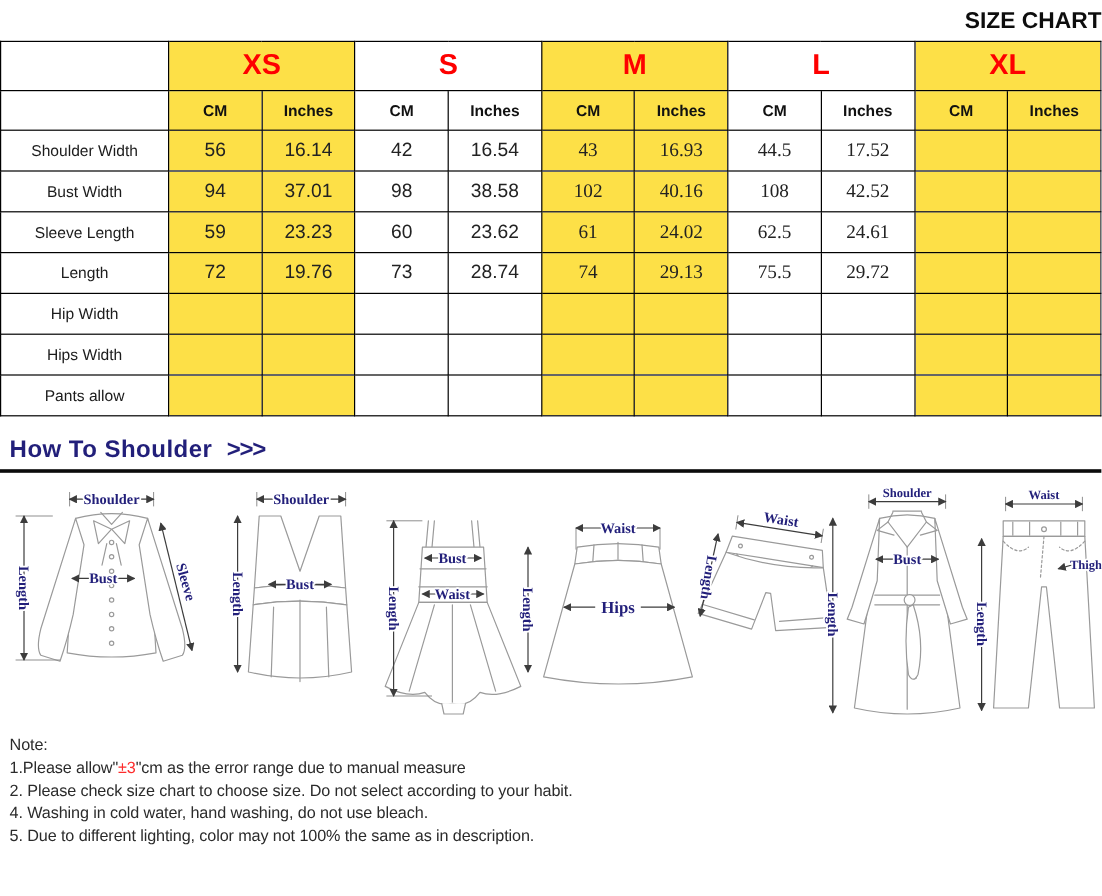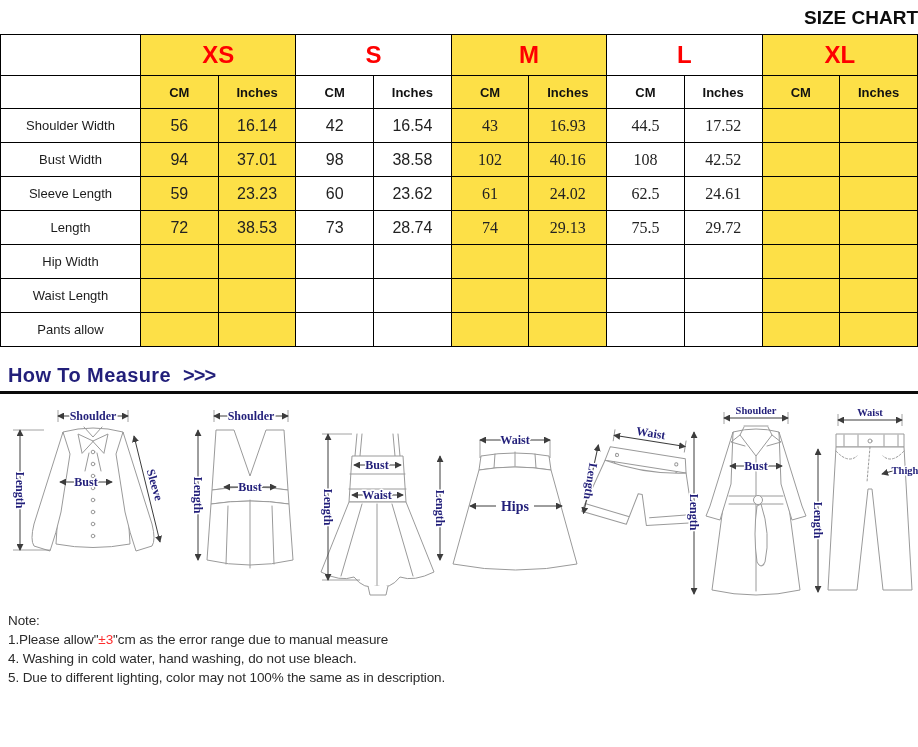--- a/index.html
+++ b/index.html
@@ -119,21 +119,21 @@
       <td class="num shade serif">61</td>
       <td class="num shade serif">24.02</td>
       <td class="num serif">62.5</td>
       <td class="num serif">24.61</td>
       <td class="num shade"></td>
       <td class="num shade"></td>
     </tr>
     <tr>
       <td class="rowlabel">Length</td>
       <td class="num shade">72</td>
-      <td class="num shade">38.53</td>
+      <td class="num shade">19.76</td>
       <td class="num">73</td>
       <td class="num">28.74</td>
       <td class="num shade serif">74</td>
       <td class="num shade serif">29.13</td>
       <td class="num serif">75.5</td>
       <td class="num serif">29.72</td>
       <td class="num shade"></td>
       <td class="num shade"></td>
     </tr>
     <tr>
@@ -143,21 +143,21 @@
       <td class="num"></td>
       <td class="num"></td>
       <td class="num shade"></td>
       <td class="num shade"></td>
       <td class="num"></td>
       <td class="num"></td>
       <td class="num shade"></td>
       <td class="num shade"></td>
     </tr>
     <tr>
-      <td class="rowlabel">Waist Length</td>
+      <td class="rowlabel">Hips Width</td>
       <td class="num shade"></td>
       <td class="num shade"></td>
       <td class="num"></td>
       <td class="num"></td>
       <td class="num shade"></td>
       <td class="num shade"></td>
       <td class="num"></td>
       <td class="num"></td>
       <td class="num shade"></td>
       <td class="num shade"></td>
@@ -172,21 +172,21 @@
       <td class="num shade"></td>
       <td class="num"></td>
       <td class="num"></td>
       <td class="num shade"></td>
       <td class="num shade"></td>
     </tr>
   </tbody>
 </table>
 
 <div class="measure-head">
-  <span>How To Measure</span>
+  <span>How To Shoulder</span>
   <span class="arrows">&gt;&gt;&gt;</span>
 </div>
 <div class="rule"></div>
 
 <svg class="measure-art" width="918" height="205" viewBox="0 0 918 205">
   <defs>
     <marker id="ar" viewBox="0 0 8 8" refX="7" refY="4" markerWidth="7" markerHeight="7" orient="auto-start-reverse" markerUnits="userSpaceOnUse">
       <path d="M0,0 L8,4 L0,8 Z" fill="#3c3c3c"></path>
     </marker>
   </defs>
@@ -318,15 +318,16 @@
     <line class="meas-e" x1="896" y1="76" x2="882" y2="80"></line>
     <text class="lbl lbl-sm" x="905" y="80">Thigh</text>
     <line class="meas" x1="818" y1="55" x2="818" y2="198"></line>
     <text class="lbl" transform="rotate(90 814 126)" x="814" y="126">Length</text>
   </g>
 </svg>
 
 <div class="notes">
   <div>Note:</div>
   <div><span>1.Please allow"</span><span class="red">±3</span><span>"cm as the error range due to manual measure</span></div>
+  <div>2. Please check size chart to choose size. Do not select according to your habit.</div>
   <div>4. Washing in cold water, hand washing, do not use bleach.</div>
   <div>5. Due to different lighting, color may not 100% the same as in description.</div>
 </div>
 
 </body></html>

